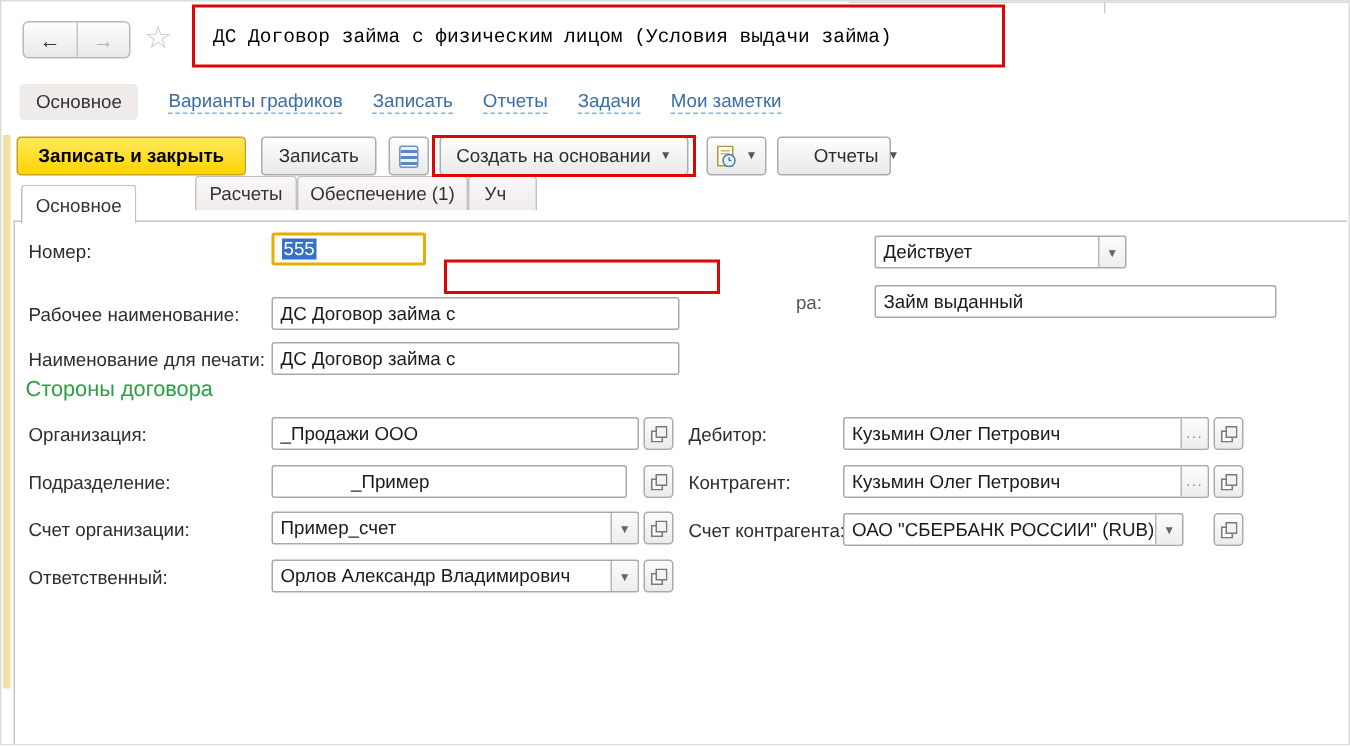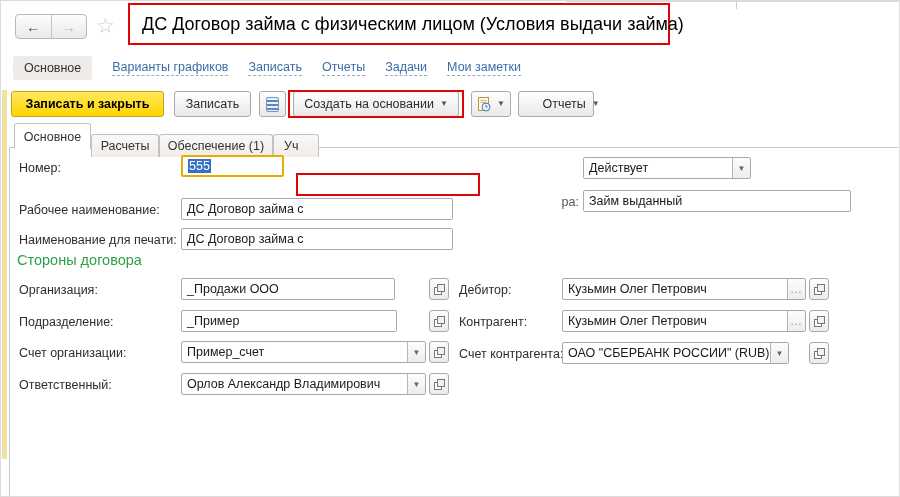--- a/index.html
+++ b/index.html
@@ -20,21 +20,21 @@
   .navgroup .half { flex:1; display:flex; align-items:center; justify-content:center; font-size:14px; cursor:pointer; }
   .navgroup .half.back { border-right:1px solid #c4c4c4; color:#3c3c3c; }
   .navgroup .half.fwd  { color:#b4b4b4; }
   .star { position:absolute; left:95px; top:13px; font-size:21px; color:#c9c9c9; line-height:24px; }
 
   .title-box {
     position:absolute; left:127px; top:2px; width:542px; height:42px;
     border:2px solid #dd0606; display:flex; align-items:center; padding-left:12px;
     background:transparent; z-index:60;
   }
-  .title-text { font-size:18px; font-weight:500; color:#000; white-space:nowrap; }
+  .title-text { font-size:13px; font-weight:500; color:#000; white-space:nowrap;font-family:Liberation Mono, monospace; }
 
   .topline  { position:absolute; left:565px; top:0; width:334px; height:1px; background:#d8d8d8; }
   .toptick  { position:absolute; left:735px; top:0; width:1px; height:8px; background:#cfcfcf; }
 
   
   .navlinks { position:absolute; left:12px; top:55px; display:flex; align-items:center; gap:20px; }
   .nav-pill { background:#eeebe9; border-radius:3px; padding:5px 11px; color:#333; }
   .nav-link { color:#3a6ea5; border-bottom:1px dashed #8fafd0; padding-bottom:1px; cursor:pointer; white-space:nowrap; }
 
   
@@ -54,21 +54,21 @@
   .btn-reports{ left:517px; width:76px;padding-left:24px; }
   .caret { font-size:8px; color:#555; line-height:1; }
 
   .icon-struct { width:13px; height:15px; border:1px solid #7a93b8; border-radius:2px;
     background:repeating-linear-gradient(#eaf1fa 0 2px,#5b87c5 2px 4px); }
 
   
   .tab { position:absolute; display:flex; align-items:center; justify-content:center;
     border:1px solid #c2c2c2; border-bottom:none; border-radius:3px 3px 0 0;
     background:linear-gradient(#faf8f7,#efecea); color:#333; }
-  .tab-inactive { top:133px; height:23px; }
+  .tab-inactive { top:116px; height:23px;margin-left:39px; }
   .tab-active { top:122px; height:26px; background:#fff; z-index:6; }
   .tab1 { left:13px;  width:77px; }
   .tab2 { left:90px;  width:68px; }
   .tab3 { left:158px; width:114px; }
   .tab4 { left:272px; width:46px; justify-content:flex-start; padding-left:10px; }
 
   .form-panel { position:absolute; left:8px; top:146px; width:889px; height:351px;
     border-top:1px solid #c6c6c6; border-left:1px solid #c6c6c6; background:#fff; }
   .left-strip { position:absolute; left:1px; top:89px; width:5px; height:369px; background:#f1e2a4; }
 
@@ -194,32 +194,32 @@
   </div>
 
   <span class="lbl" style="left:18px; top:232px;">Наименование для печати:</span>
   <div class="field" style="left:180px; top:227px; width:272px;">
     <span class="txt">ДС Договор займа с</span>
   </div>
 
   <div class="section-hdr">Стороны договора</div>
 
   <span class="lbl" style="left:18px; top:282px;">Организация:</span>
-  <div class="field" style="left:180px; top:277px; width:214px;">
+  <div class="field" style="left:180px; top:277px; width:245px;">
     <span class="txt">_Продажи ООО</span>
   </div>
   <div class="link-btn" style="left:428px; top:277px;">
     <svg width="11" height="11" viewBox="0 0 11 11">
       <rect x="0.5" y="3.5" width="7" height="7" fill="#fff" stroke="#777"></rect>
       <rect x="3.5" y="0.5" width="7" height="7" fill="#eef3fa" stroke="#777"></rect>
     </svg>
   </div>
 
   <span class="lbl" style="left:18px; top:314px;">Подразделение:</span>
-  <div class="field" style="left:180px; top:309px; width:216px;">
+  <div class="field" style="left:180px; top:309px; width:237px;padding-left:47px;">
     <span class="txt">_Пример</span>
   </div>
   <div class="link-btn" style="left:428px; top:309px;">
     <svg width="11" height="11" viewBox="0 0 11 11">
       <rect x="0.5" y="3.5" width="7" height="7" fill="#fff" stroke="#777"></rect>
       <rect x="3.5" y="0.5" width="7" height="7" fill="#eef3fa" stroke="#777"></rect>
     </svg>
   </div>
 
   <span class="lbl" style="left:18px; top:345px;">Счет организации:</span>
@@ -250,21 +250,21 @@
     </svg>
   </div>
 
   <div class="field" style="left:582px; top:156px; width:168px;gap:20px;">
     <span class="txt">Действует</span>
     <span class="seg car">
         <span>▼</span>
       </span>
   </div>
 
-  <span class="lbl" style="left:556px; top:194px; width:22px; text-align:right; color:#555;">ра:</span>
+  <span class="lbl" style="left:525px; top:194px; width:22px; text-align:right; color:#555;">ра:</span>
   <div class="field" style="left:582px; top:189px; width:268px;">
     <span class="txt">Займ выданный</span>
   </div>
 
 
   <span class="lbl" style="left:458px; top:282px;">Дебитор:</span>
   <div class="field" style="left:561px; top:277px; width:244px;">
     <span class="txt">Кузьмин Олег Петрович</span>
     <span class="seg dots">
         <span>...</span>

